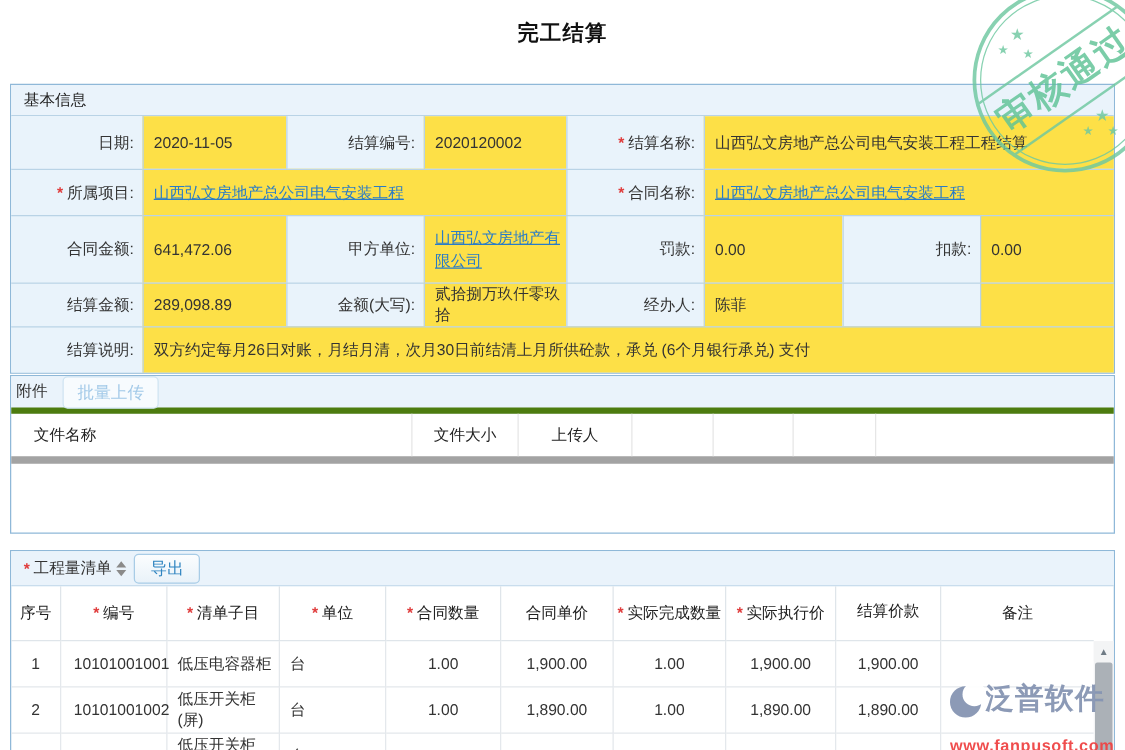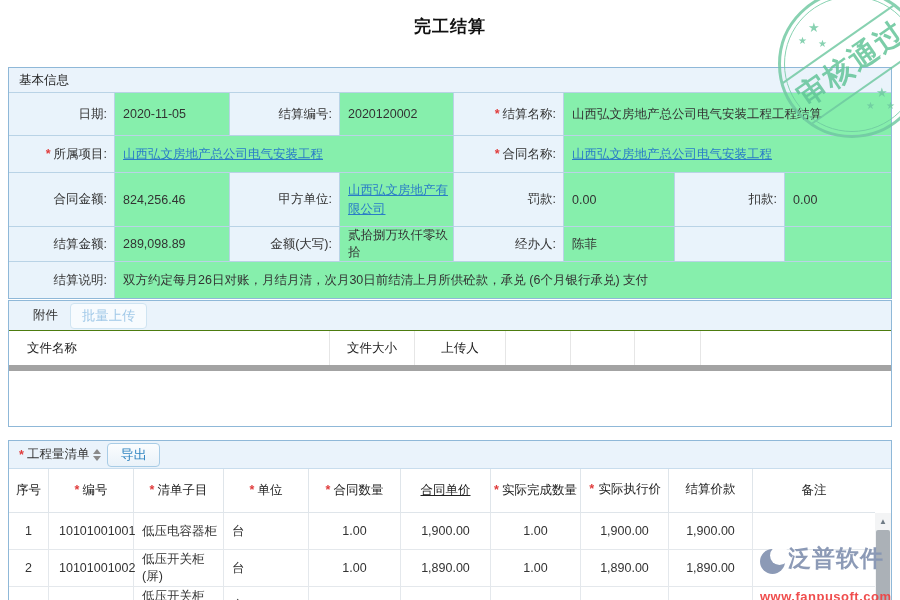--- a/index.html
+++ b/index.html
@@ -12,29 +12,29 @@
   .panel { position:absolute; left:8px; width:884px; border:1px solid #8fb8d8; background:#fff; }
   .panel-head { height:25px; line-height:24px; padding-left:10px; background:#eaf3fb;
     border-bottom:1px solid #b9d3e6; color:#222; }
 
   
   .bi-grid { display:grid; grid-template-columns:105px 115px 110px 114px 110px 111px 110px 107px;
     grid-template-rows:42px 37px 54px 35px 37px; }
   .cell { border-left:1px solid #b9d3e6; border-top:1px solid #b9d3e6; display:flex; align-items:center; }
   .nl { border-left:none; } .nt { border-top:none; }
   .lbl { background:#e9f3fb; justify-content:flex-end; text-align:right; padding-right:7px; padding-left:4px; }
-  .val { background:#86efac; padding-left:8px; padding-right:0; }
+  .val { background:#fde047; padding-left:8px; padding-right:0; }
   .sp3 { grid-column:span 3; } .sp7 { grid-column:span 7; }
   .req { color:#e03c3c; margin-right:3px; font-weight:bold; }
   a.lnk { color:#2a7cc7; text-decoration:underline; cursor:pointer; }
   .wrap { line-height:1.45; }
 
   
-  .att-bar { height:30px; background:#eaf3fb; border-bottom:1px solid #4d7c0f;
-    display:flex; align-items:center; padding-left:24px; }
+  .att-bar { height:30px; background:#eaf3fb; border-bottom:5px solid #4d7c0f;
+    display:flex; align-items:center; padding-left:4px; }
   .btn-soft { margin-left:12px; padding:3px 11px; background:#f7fbfe; border:1px solid #cfe4f2;
     border-radius:4px; color:#a2c9e8; cursor:pointer; }
   .att-head { display:flex; height:40px; border-bottom:6px solid #a3a3a3; }
   .att-th { border-right:1px solid #e6e6e6; display:flex; align-items:center; justify-content:center; color:#222; }
   .att-th:last-child { border-right:none; }
   .att-th.first { justify-content:flex-start; padding-left:18px; }
 
   
   .boq-bar { height:28px; background:#eaf3fb; border-bottom:1px solid #c9dded;
     display:flex; align-items:center; padding-left:10px; }
@@ -121,21 +121,21 @@
         <span>合同名称:</span>
       </div>
     <div class="cell val sp3">
         <a class="lnk">山西弘文房地产总公司电气安装工程</a>
       </div>
 
     <div class="cell lbl nl">
         <span>合同金额:</span>
       </div>
     <div class="cell val">
-        <span>824,256.46</span>
+        <span>641,472.06</span>
       </div>
     <div class="cell lbl">
         <span>甲方单位:</span>
       </div>
     <div class="cell val">
         <a class="lnk wrap">山西弘文房地产有限公司</a>
       </div>
     <div class="cell lbl">
         <span>罚款:</span>
       </div>
@@ -217,27 +217,27 @@
         </div>
       <div class="boq-th" style="width:90px;">
           <span><span class="req">*</span><span>清单子目</span></span>
         </div>
       <div class="boq-th" style="width:85px;">
           <span><span class="req">*</span><span>单位</span></span>
         </div>
       <div class="boq-th" style="width:92px;">
           <span><span class="req">*</span><span>合同数量</span></span>
         </div>
-      <div class="boq-th" style="width:90px;text-decoration:underline;">
+      <div class="boq-th" style="width:90px;">
           <span>合同单价</span>
         </div>
       <div class="boq-th" style="width:90px;">
           <span><span class="req">*</span><span>实际完成数量</span></span>
         </div>
-      <div class="boq-th" style="width:88px;font-family:Liberation Mono, monospace;">
+      <div class="boq-th" style="width:88px;">
           <span><span class="req">*</span><span>实际执行价</span></span>
         </div>
       <div class="boq-th" style="width:84px;font-family:Liberation Mono, monospace;">
           <span>结算价款</span>
         </div>
       <div class="boq-th" style="width:122px; border-right:none;">
           <span>备注</span>
         </div>
     </div>
 

